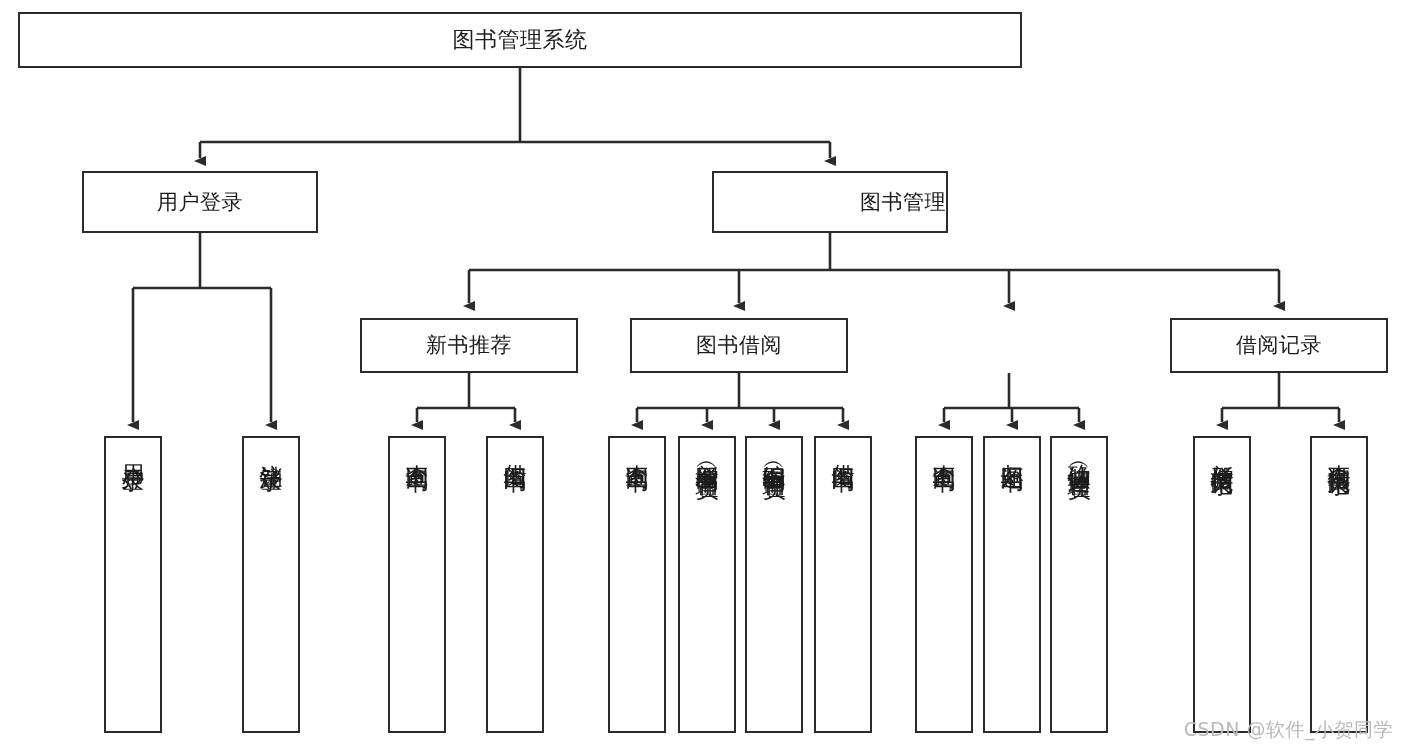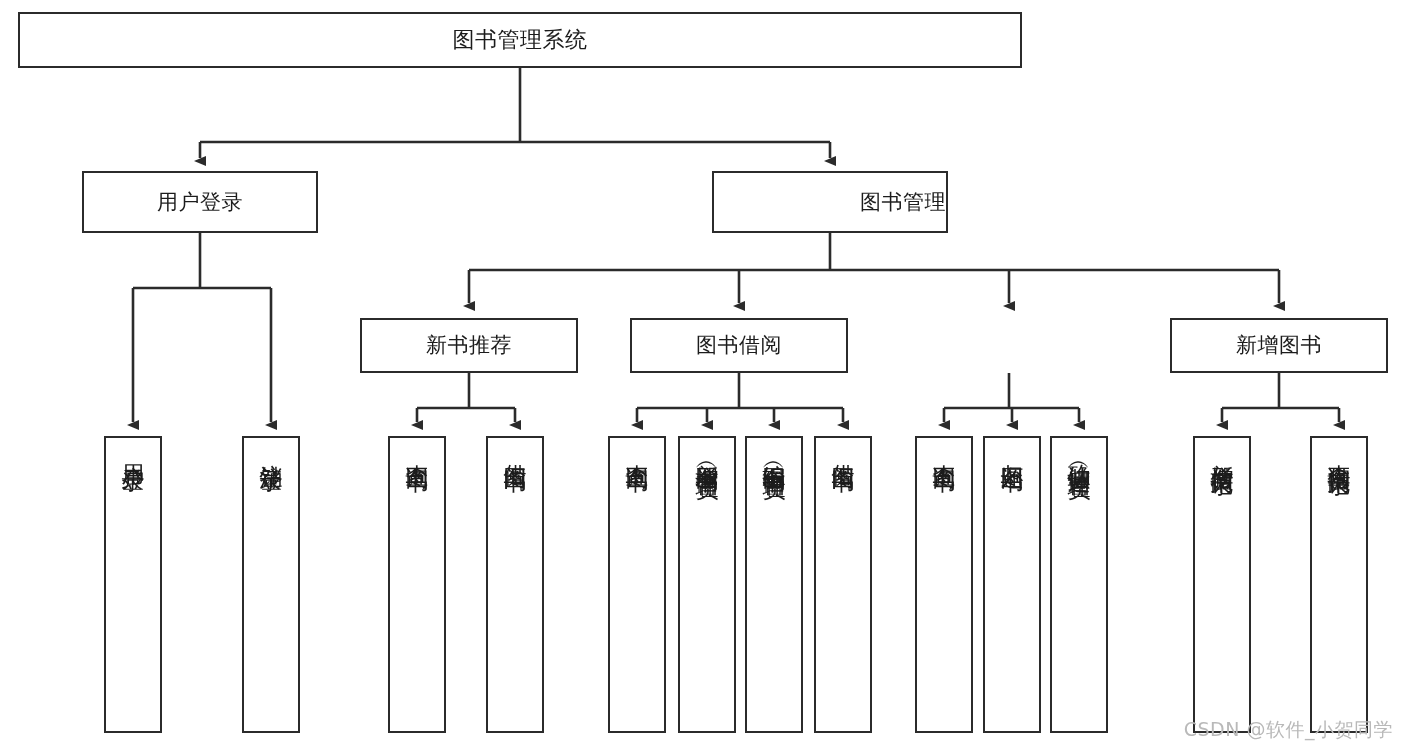--- a/index.html
+++ b/index.html
@@ -135,21 +135,21 @@
     <span class="label">图书管理</span>
   </div>
 
   <div class="node horiz" style="left:360px; top:318px; width:218px; height:55px;">
     <span class="label">新书推荐</span>
   </div>
   <div class="node horiz" style="left:630px; top:318px; width:218px; height:55px;text-align:right;">
     <span class="label">图书借阅</span>
   </div>
   <div class="node horiz" style="left:1170px; top:318px; width:218px; height:55px;">
-    <span class="label">新增图书</span>
+    <span class="label">借阅记录</span>
   </div>
 
   <div class="node vert" style="left:104px; top:436px; width:58px; height:297px;">
     <span class="label">用户登录</span>
   </div>
   <div class="node vert" style="left:242px; top:436px; width:58px; height:297px;">
     <span class="label">注销登录</span>
   </div>
   <div class="node vert" style="left:388px; top:436px; width:58px; height:297px;">
     <span class="label">查询图书</span>

